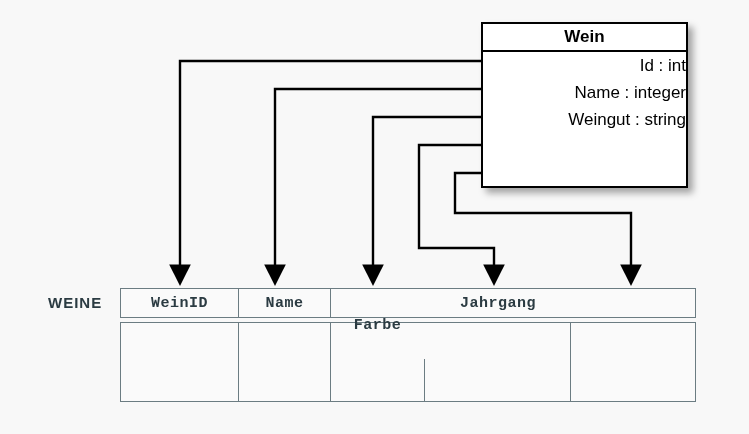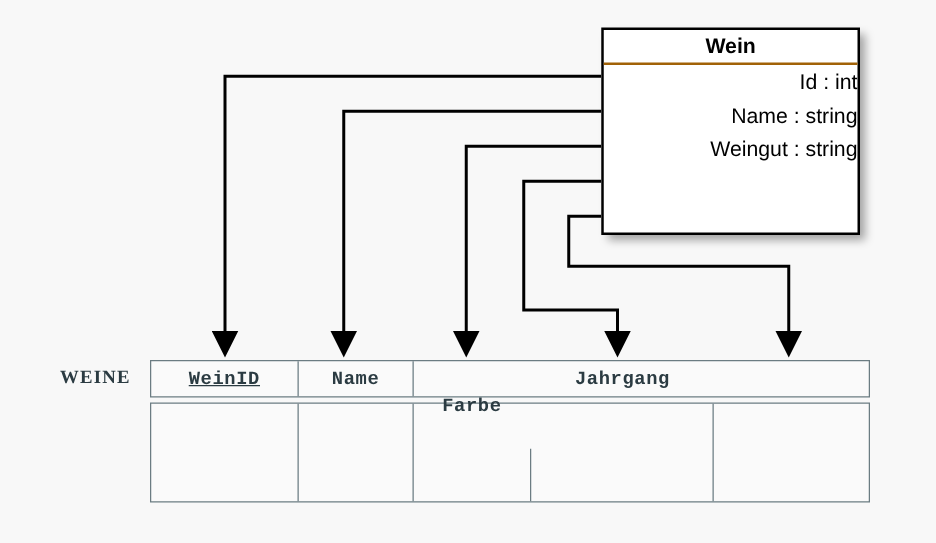--- a/index.html
+++ b/index.html
@@ -41,21 +41,21 @@
     box-shadow: 5px 5px 7px rgba(0,0,0,0.35);
     z-index: 5;
   }
   #class-title {
     height: 26px;
     line-height: 26px;
     text-align: center;
     font-weight: bold;
     font-size: 17px;
     color: #000;
-    border-bottom: 2px solid #a16207;
+    border-bottom: 2px solid #000000;
     font-family: "Liberation Sans", sans-serif;
   }
   #class-attrs {
     padding: 0;
   }
   .attr-row {
     height: 27px;
     line-height: 27px;
     font-size: 17px;
     color: #000;
@@ -63,21 +63,21 @@
     white-space: nowrap;
     font-family: "Liberation Sans", sans-serif;
     text-align: right;
   }
 
   
   #table-label {
     position: absolute;
     left: 48px;
     top: 294px;
-    font-family: Liberation Serif, serif;
+    font-family: Liberation Sans, sans-serif;
     font-weight: bold;
     font-size: 15px;
     letter-spacing: 1px;
     color: #2b3b42;
     z-index: 4;
   }
   #rel-table {
     position: absolute;
     left: 120px;
     top: 288px;
@@ -114,21 +114,21 @@
     margin-top: 4px;
   }
   #body-row .cell {
     border-right: 1px solid #6b7c82;
     box-sizing: border-box;
   }
   #body-row .cell:last-child {
     border-right: none;
   }
 
-  .w0 { width: 118px; text-decoration: underline; }
+  .w0 { width: 118px; }
   .w1 { width: 92px; }
   .w2 { width: 94px; margin-top: 36px; }
   .w3 { width: 146px; }
   .w4 { width: 124px; }
 </style>
 </head>
 <body>
 
 <div id="canvas">
 
@@ -147,21 +147,21 @@
 
     <path d="M481,145 L419,145 L419,248 L494,248 L494,268" fill="none" stroke="#000000" stroke-width="2.4" marker-end="url(#arrowhead)"></path>
 
     <path d="M481,173 L455,173 L455,213 L631,213 L631,268" fill="none" stroke="#000000" stroke-width="2.4" marker-end="url(#arrowhead)"></path>
   </svg>
 
   <div id="class-box">
     <div id="class-title">Wein</div>
     <div id="class-attrs">
       <div class="attr-row">Id : int</div>
-      <div class="attr-row">Name : string</div>
+      <div class="attr-row">Name : integer</div>
       <div class="attr-row">Weingut : string</div>
     </div>
   </div>
 
   <div id="table-label">WEINE</div>
 
   <div id="rel-table">
     <div id="header-row">
       <div class="cell w0">WeinID</div>
       <div class="cell w1">Name</div>

